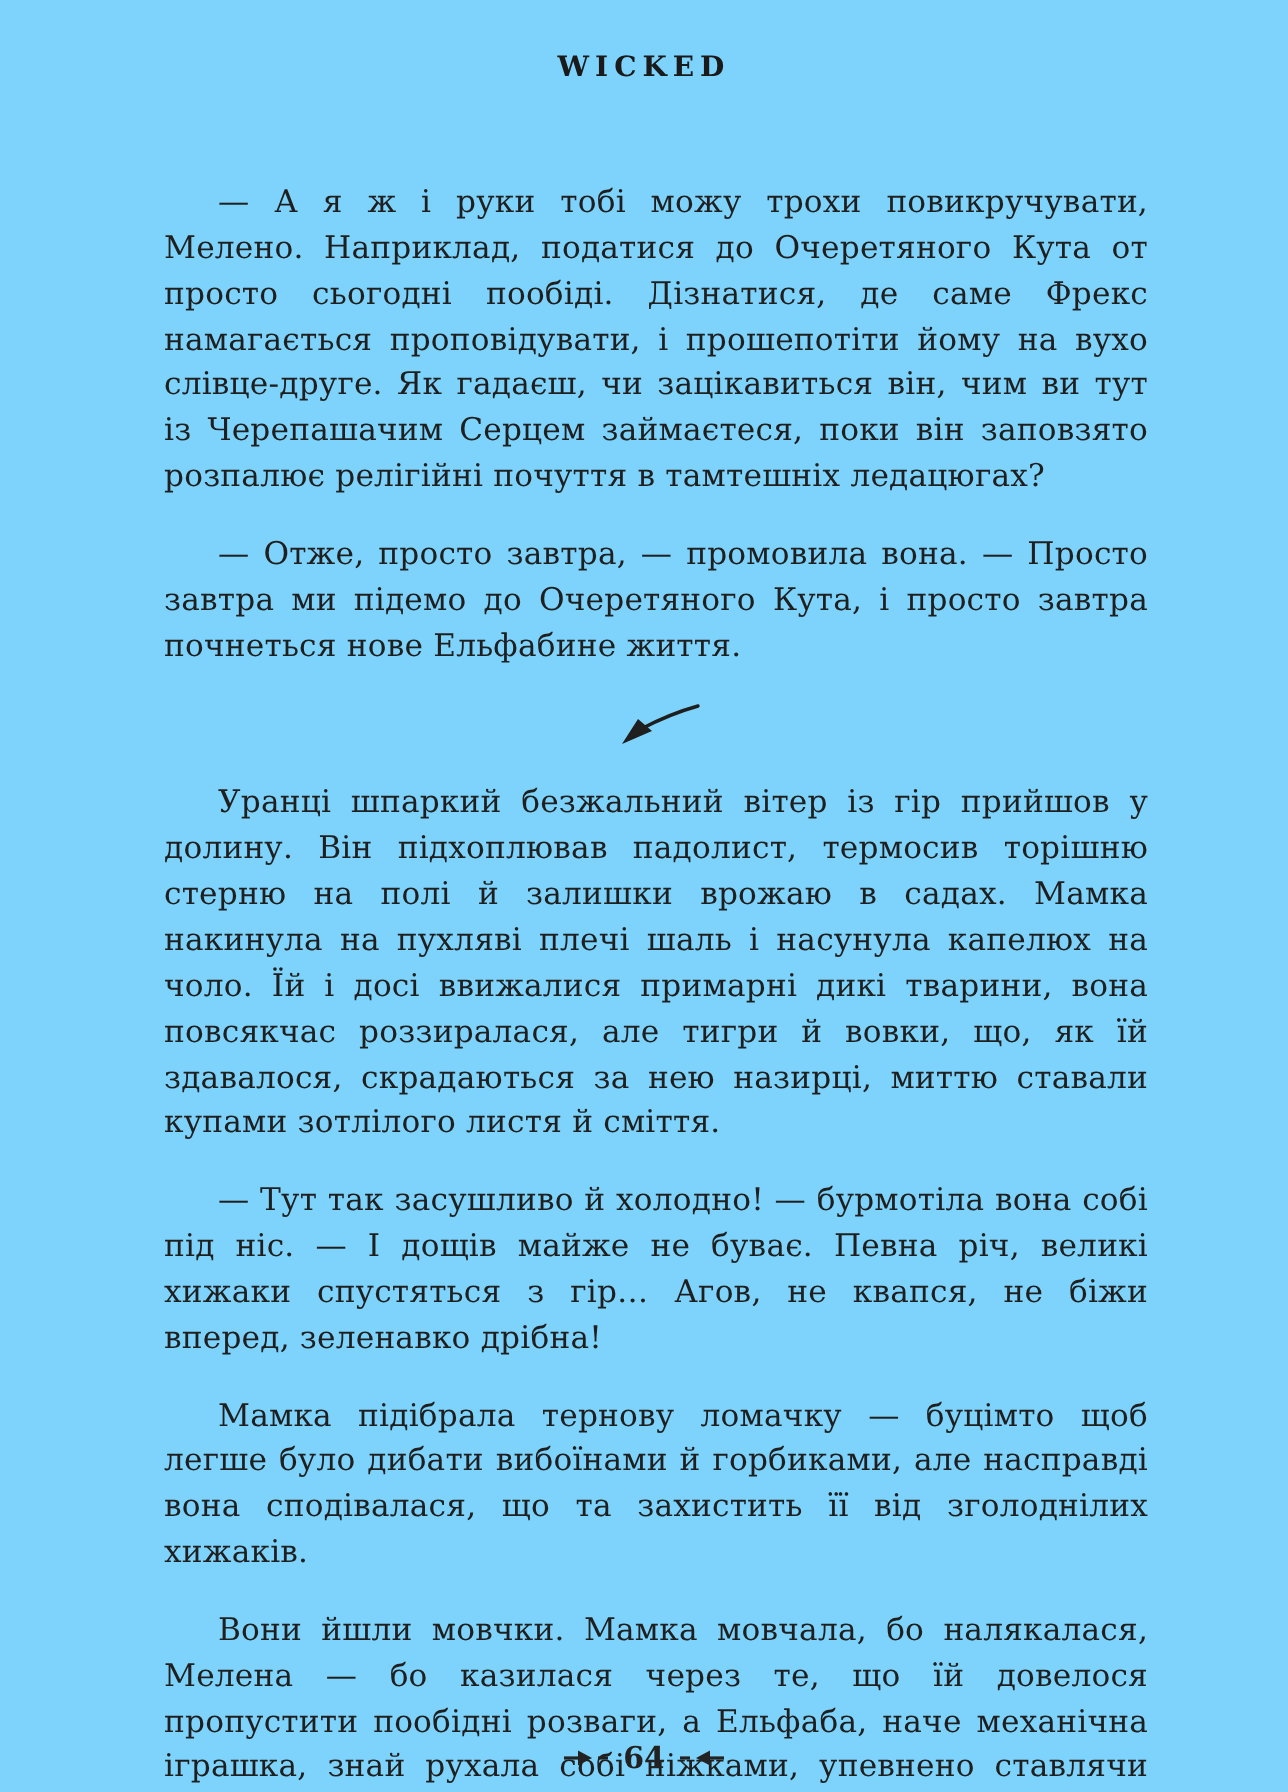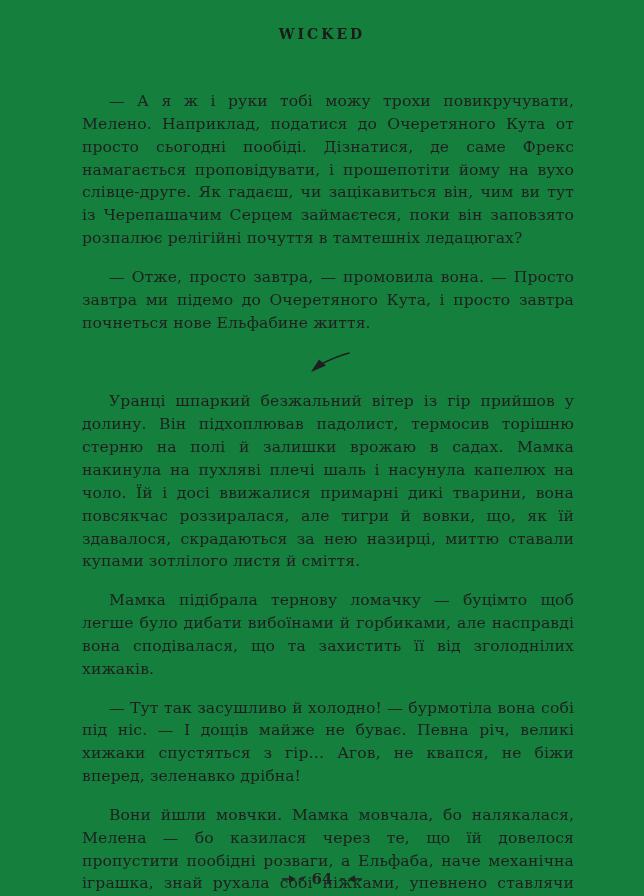--- a/index.html
+++ b/index.html
@@ -1,21 +1,21 @@
 <!DOCTYPE html>
 <html lang="uk"><head>
 <meta charset="utf-8">
 <style>
   html, body { margin: 0; padding: 0; background: #e9e9e9; }
   .page {
     position: relative;
     width: 644px;
     height: 896px;
     margin: 0 auto;
-    background: #15803d;
+    background: #7dd3fc;
     overflow: hidden;
     font-family: "DejaVu Serif", "Liberation Serif", serif;
     color: #1f1f1f;
   }
   .running-header {
     position: absolute;
     top: 26px;
     left: 0;
     width: 100%;
     text-align: center;
@@ -74,22 +74,22 @@
 
     <div class="separator">
       <svg width="46" height="24" viewBox="0 0 46 24" xmlns="http://www.w3.org/2000/svg" aria-hidden="true">
         <path d="M44,3 C35,5.5 25,9.5 15.5,14.5" stroke="#1f1f1f" stroke-width="1.7" fill="none" stroke-linecap="round"></path>
         <path d="M14,9.5 L21,15.5 L6,22 Z" fill="#1f1f1f"></path>
         <path d="M7,21.5 L15,11 L18,14 Z" fill="#1f1f1f"></path>
       </svg>
     </div>
 
     <p class="para">Уранці шпаркий безжальний вітер із гір прийшов у долину. Він підхоплював падолист, термосив торішню стерню на полі й залишки врожаю в садах. Мамка накинула на пухляві плечі шаль і насунула капелюх на чоло. Їй і досі ввижалися примарні дикі тварини, вона повсякчас роззиралася, але тигри й вовки, що, як їй здавалося, скрадаються за нею назирці, миттю ставали купами зотлілого листя й сміття.</p>
+    <p class="para">— Тут так засушливо й холодно! — бурмотіла вона собі під ніс. — І дощів майже не буває. Певна річ, великі хижаки спустяться з гір… Агов, не квапся, не біжи вперед, зеленавко дрібна!</p>
     <p class="para">Мамка підібрала тернову ломачку — буцімто щоб легше було дибати вибоїнами й горбиками, але насправді вона сподівалася, що та захистить її від зголоднілих хижаків.</p>
-    <p class="para">— Тут так засушливо й холодно! — бурмотіла вона собі під ніс. — І дощів майже не буває. Певна річ, великі хижаки спустяться з гір… Агов, не квапся, не біжи вперед, зеленавко дрібна!</p>
     <p class="para">Вони йшли мовчки. Мамка мовчала, бо налякалася, Мелена — бо казилася через те, що їй довелося пропустити пообідні розваги, а Ельфаба, наче механічна іграшка, знай рухала собі ніжками, упевнено ставлячи одну поперед іншої. Озеро помілішало, і там, де раніше були саморобні причали для човнів, тепер маячили стежки — іди собі рінню й зотлілими водоростями, бо вода відступила.</p>
 
   </div>
 
   <div class="page-footer">
     <span class="ornament">
       <svg width="24" height="10" viewBox="0 0 24 10" xmlns="http://www.w3.org/2000/svg" aria-hidden="true">
         <path d="M1,5 H9" stroke="#222" stroke-width="1.6"></path>
         <path d="M8,1.2 L15,5 L8,8.8 Z" fill="#222"></path>
         <path d="M18,5 H23" stroke="#222" stroke-width="1.6"></path>

